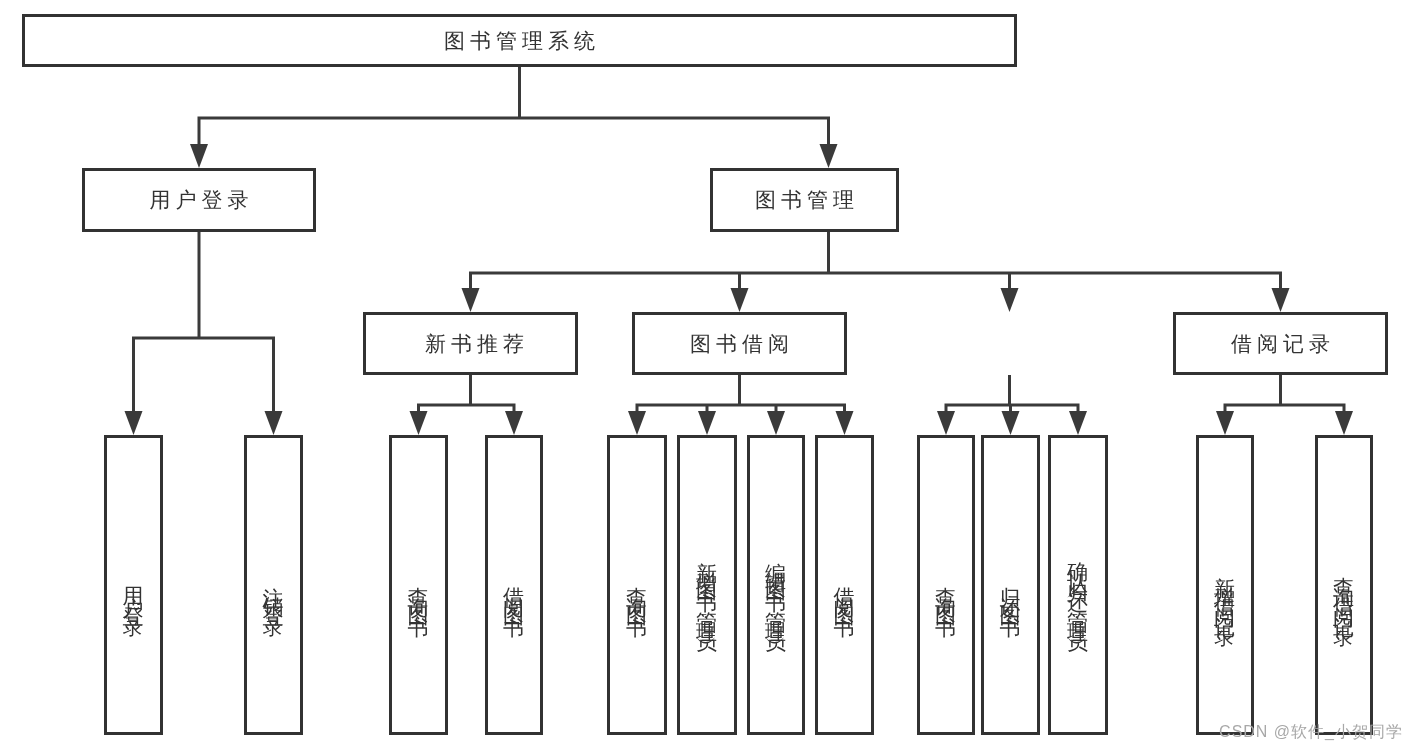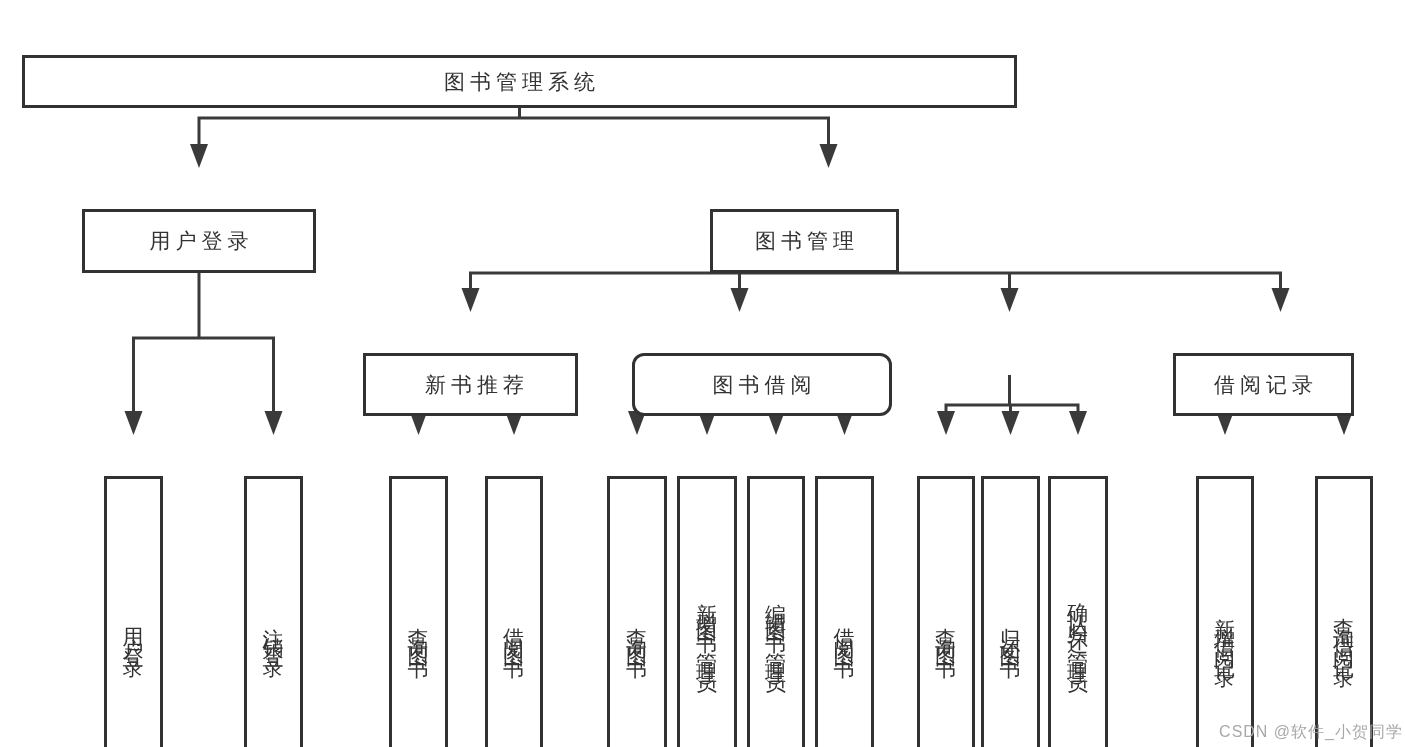--- a/index.html
+++ b/index.html
@@ -23,21 +23,20 @@
     position:absolute;
     box-sizing:border-box;
     border:3px solid var(--border,#323232);
     background:#ffffff;
     display:flex;align-items:center;justify-content:center;
     color:var(--text,#333333);
     font-size:21px;
     letter-spacing:5px;
     text-align:center;
     line-height:1.2;
-    margin-top:41px;
   }
   .node .hlabel{white-space:nowrap;padding-left:5px;}
   .vnode .vlabel{
     writing-mode:vertical-rl;
     text-orientation:mixed;
     letter-spacing:10px;
     font-size:21px;
     white-space:nowrap;
     padding-top:10px;
   }
@@ -96,24 +95,24 @@
   <div class="node" style="left:82px;top:168px;width:234px;height:64px;">
     <span class="hlabel">用户登录</span>
   </div>
   <div class="node" style="left:710px;top:168px;width:189px;height:64px;">
     <span class="hlabel">图书管理</span>
   </div>
 
   <div class="node" style="left:363px;top:312px;width:215px;height:63px;padding-left:8px;">
     <span class="hlabel">新书推荐</span>
   </div>
-  <div class="node" style="left:632px;top:312px;width:260px;height:63px;border-radius:12px;">
+  <div class="node" style="left:632px;top:312px;width:215px;height:63px;">
     <span class="hlabel">图书借阅</span>
   </div>
-  <div class="node" style="left:1173px;top:312px;width:181px;height:63px;">
+  <div class="node" style="left:1173px;top:312px;width:215px;height:63px;">
     <span class="hlabel">借阅记录</span>
   </div>
 
   <div class="node vnode" style="left:104px;top:435px;width:59px;height:300px;">
     <span class="vlabel">用户登录</span>
   </div>
   <div class="node vnode" style="left:244px;top:435px;width:59px;height:300px;">
     <span class="vlabel">注销登录</span>
   </div>
 

